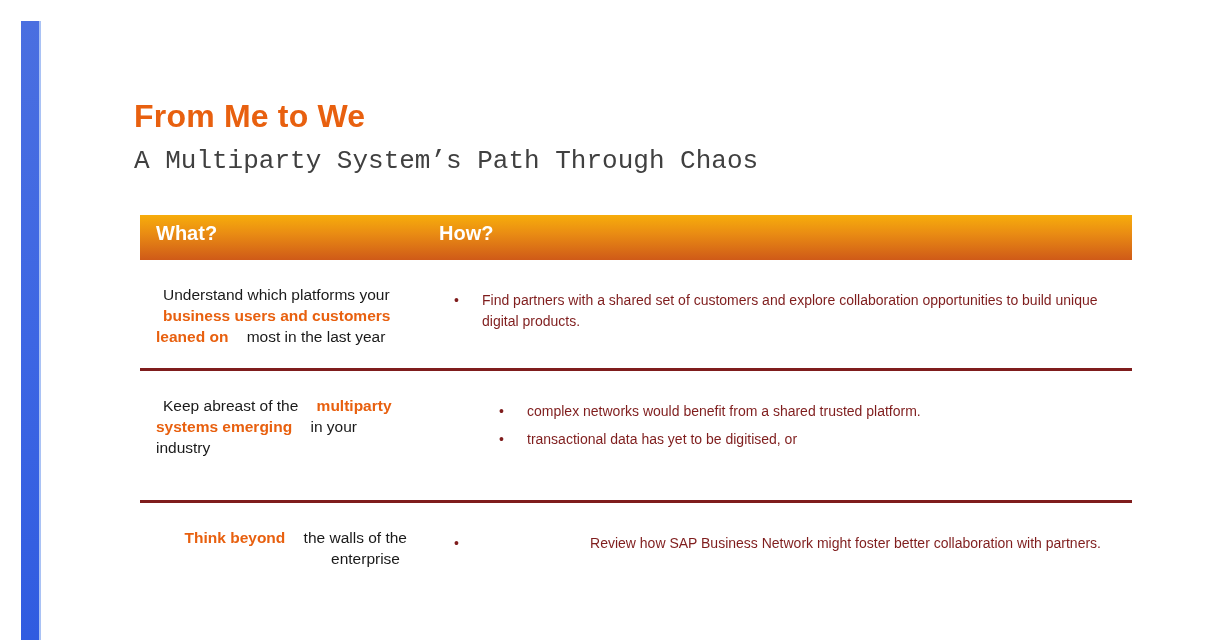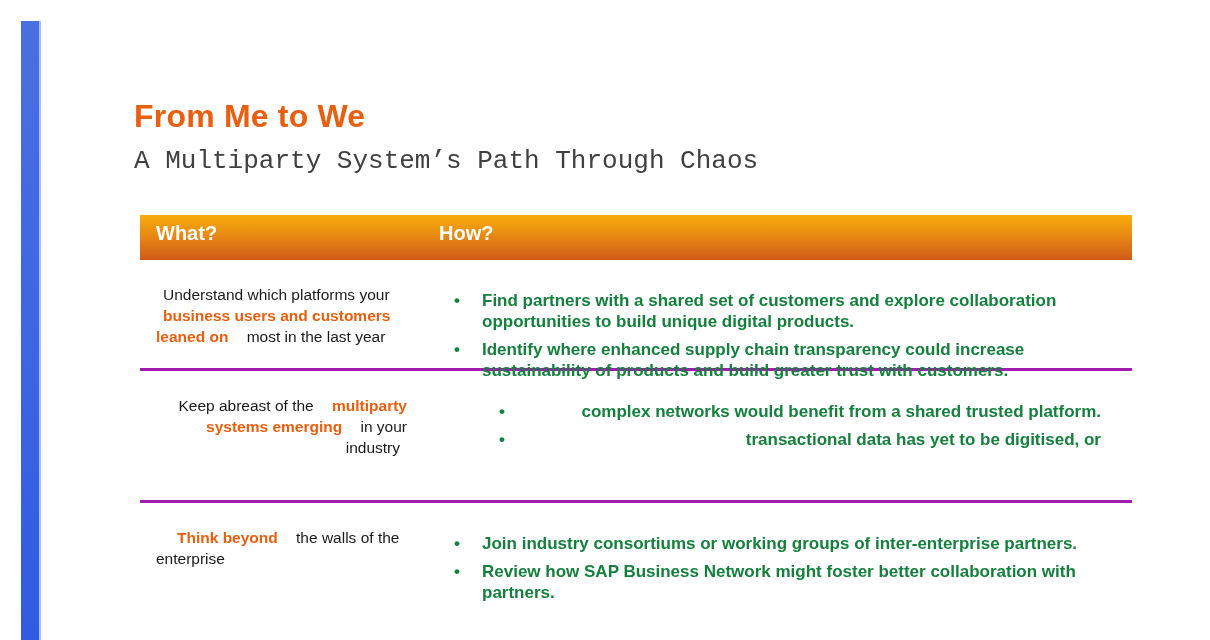--- a/index.html
+++ b/index.html
@@ -45,41 +45,41 @@
     .thead {
       height: 45px;
       background: linear-gradient(180deg, #f7ad0b 0%, #ea8d13 40%, #cf5a18 100%);
       display: flex; 
       color: #ffffff; font-weight: bold; font-size: 20px;
     }
     .th-what { width: 269px; padding-left: 9px; }
     .th-how { padding-left: 9px; }
     .row {
       display: flex;
-      border-bottom: 3px solid #a21caf;
+      border-bottom: 3px solid #7f1d1d;
     }
-    .row:last-child { border-bottom: none; }
+    .row:last-child { border-bottom: none; text-align: right; }
     .cell-what {
       width: 269px; padding: 10px 9px 6px 9px;
       font-size: 15.5px; line-height: 21px; color: #1a1a1a;
     }
     .cell-how {
       flex: 1; padding: 9px 10px 6px 8px;
-      font-size: 17px; line-height: 21px; color: #15803d; font-weight: bold;
+      font-size: 14px; line-height: 21px; color: #7f1d1d;
     }
     .hl { color: #e8600f; font-weight: bold; }
     ul { list-style: none; }
     li { position: relative; padding-left: 30px; }
     li::before {
       content: "•"; position: absolute; left: 2px; top: 0;
     }
     li.sub { padding-left: 75px; }
     li.sub::before { left: 47px; }
     .row1 { height: 104px; }
-    .row2 { height: 125px; text-align: right; }
+    .row2 { height: 125px; }
     .row3 { height: 110px; }
   </style>
 </head>
 <body>
 
 <div class="left-strip"></div>
 <div class="left-strip-edge"></div>
 
 <div class="slide"></div>
 
@@ -92,21 +92,20 @@
     <div class="th-how">How?</div>
   </div>
 
   <div class="row row1">
     <div class="cell-what">
       <span>Understand which platforms your </span><span class="hl">business users and customers leaned on</span><span> most in the last year</span>
     </div>
     <div class="cell-how">
       <ul>
         <li>Find partners with a shared set of customers and explore collaboration opportunities to build unique digital products.</li>
-        <li>Identify where enhanced supply chain transparency could increase sustainability of products and build greater trust with customers.</li>
       </ul>
     </div>
   </div>
 
   <div class="row row2">
     <div class="cell-what">
       <span>Keep abreast of the </span><span class="hl">multiparty systems emerging</span><span> in your industry</span>
     </div>
     <div class="cell-how">
       <ul>
@@ -115,21 +114,20 @@
       </ul>
     </div>
   </div>
 
   <div class="row row3">
     <div class="cell-what">
       <span></span><span class="hl">Think beyond</span><span> the walls of the enterprise</span>
     </div>
     <div class="cell-how">
       <ul>
-        <li>Join industry consortiums or working groups of inter-enterprise partners.</li>
         <li>Review how SAP Business Network might foster better collaboration with partners.</li>
       </ul>
     </div>
   </div>
 </div>
 
 <div class="right-strip-edge"></div>
 <div class="right-strip"></div>
 
 </body></html>

